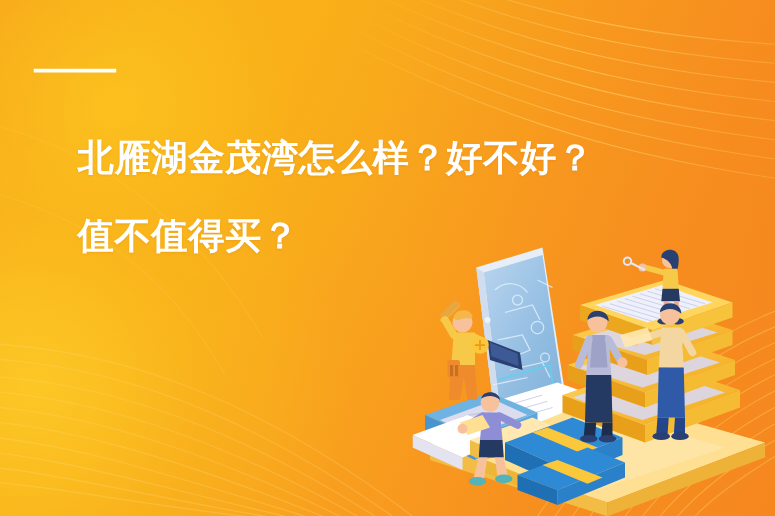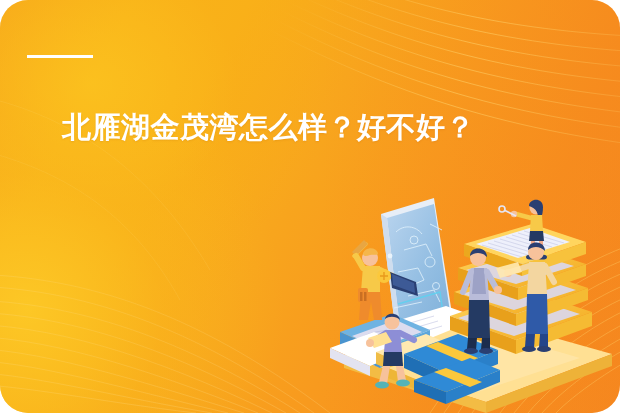--- a/index.html
+++ b/index.html
@@ -19,21 +19,20 @@
     
     background:
       linear-gradient(118deg,
         #f7a81b 0%,
         #f9b418 16%,
         #f9b018 30%,
         #f8a61d 46%,
         #f89a1e 62%,
         #f7901e 78%,
         #f68b1f 100%);
-    border-radius: 28px;
   }
 
   
   .bg-glow-left {
     position: absolute;
     left: -120px;
     top: 120px;
     width: 420px;
     height: 420px;
     background: radial-gradient(circle at 35% 45%,
@@ -179,20 +178,21 @@
         <path d="M-20,150 C60,170 130,210 180,300"></path>
         <path d="M-20,96 C70,116 150,168 210,270"></path>
       </g>
     </g>
   </svg>
 
   <div class="rule"></div>
 
   <div class="headline">
     <span class="ln">北雁湖金茂湾怎么样？好不好？</span>
+    <span class="ln">值不值得买？</span>
   </div>
 
   <div class="illus">
     <svg width="290" height="217" viewBox="0 0 290 217" aria-hidden="true">
       <defs>
         <linearGradient id="dev" x1="0" y1="0" x2="1" y2="1">
           <stop offset="0%" stop-color="#b9d4ee"></stop>
           <stop offset="55%" stop-color="#95bfe3"></stop>
           <stop offset="100%" stop-color="#7fb0d9"></stop>
         </linearGradient>

